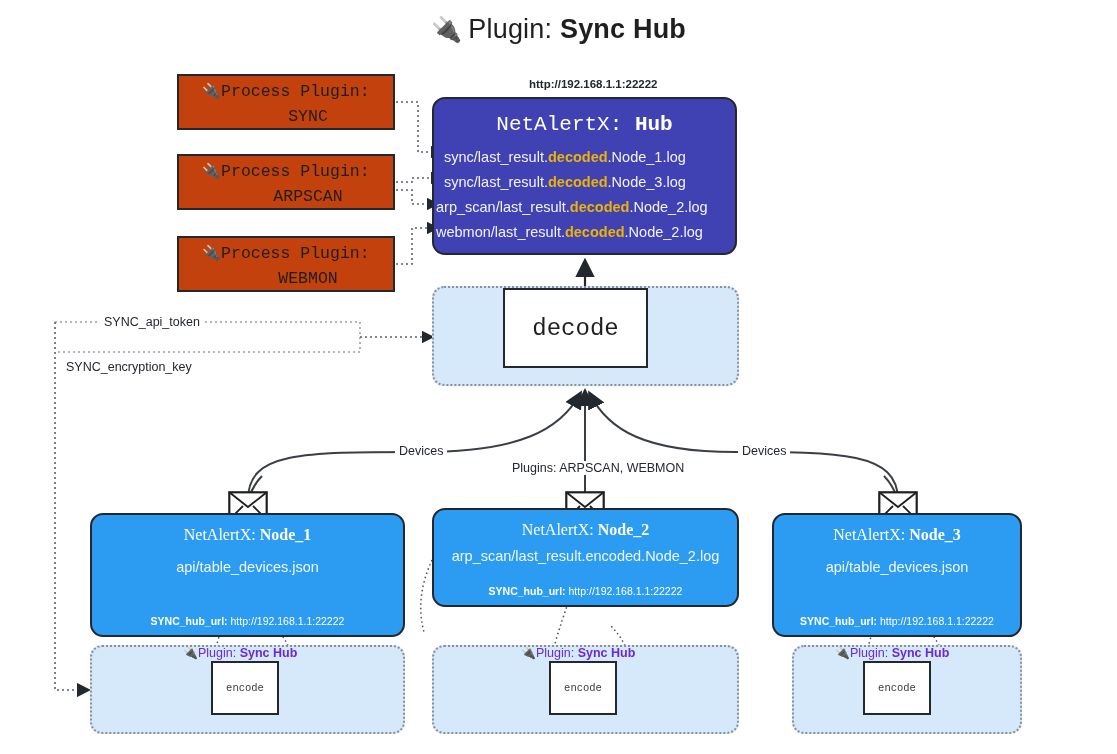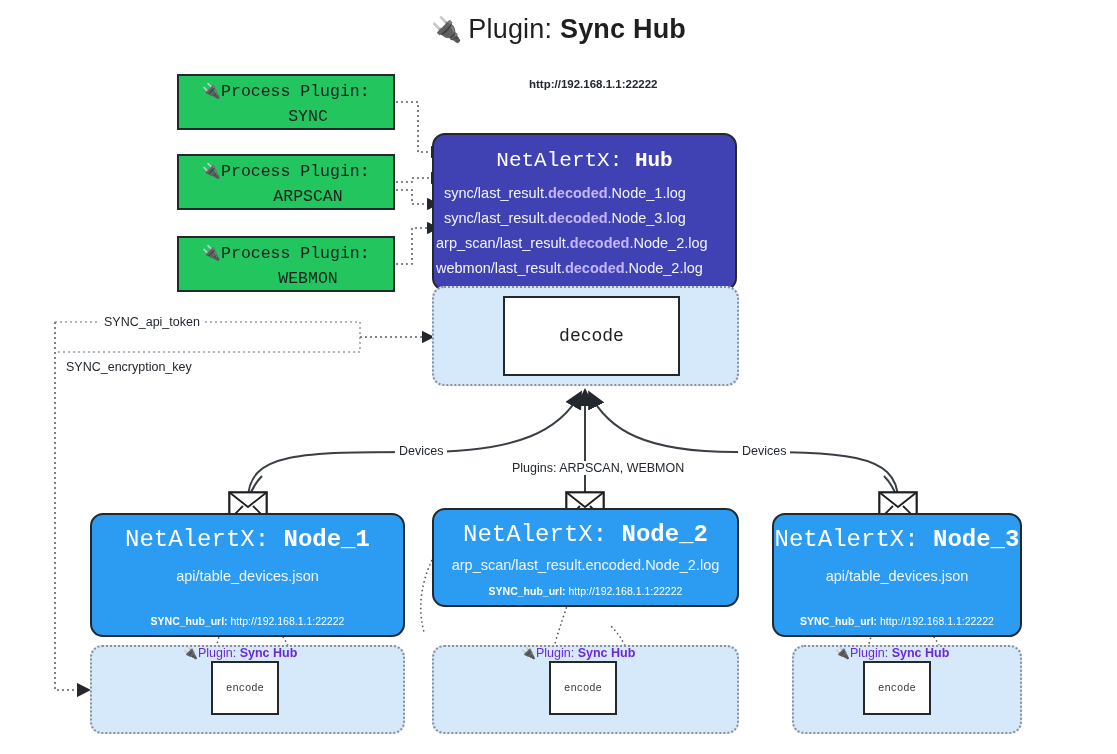--- a/index.html
+++ b/index.html
@@ -8,61 +8,61 @@
   .canvas{position:absolute;inset:0;}
   svg.wires{position:absolute;left:0;top:0;width:1117px;height:754px;overflow:visible;}
 
   
   .title{position:absolute;left:0;top:14px;width:1117px;text-align:center;
          font-size:27px;letter-spacing:.2px;white-space:nowrap;}
   .title .plug{font-size:25px;margin-right:6px;}
   .title .strong{font-weight:bold;}
 
   
-  .procbox{position:absolute;box-sizing:border-box;background:#22c55e;
+  .procbox{position:absolute;box-sizing:border-box;background:#c2410c;
            border:2px solid #23282e;width:218px;height:56px;
            font-family:"Liberation Mono","DejaVu Sans Mono",monospace;
            font-size:16.5px;line-height:25px;text-align:center;padding-top:3px;}
   .procbox .l1{display:block;white-space:nowrap;}
   .procbox .l2{display:block;white-space:nowrap;margin-left:44px;}
   .procbox .plug{font-family:"DejaVu Sans",sans-serif;font-size:15px;}
 
   
   .hub-url{position:absolute;font-size:11.5px;font-weight:bold;color:#23282e;
            white-space:nowrap;}
   .hub{position:absolute;left:432px;top:97px;width:305px;height:158px;
        box-sizing:border-box;background:#4042b4;border:2px solid #23282e;
-       border-radius:13px;color:#ffffff;margin-top:36px;}
+       border-radius:13px;color:#ffffff;}
   .hub .hname{text-align:center;margin-top:14px;font-size:21px;
        font-family:"Liberation Mono","DejaVu Sans Mono",monospace;white-space:nowrap;}
   .hub .hname b{font-weight:bold;}
   .hub .logs{margin-top:9px;}
   .hub .logrow{font-size:14.5px;line-height:25px;white-space:nowrap;
                padding-left:10px;color:#f2f2f7;}
-  .hub .logrow b{font-weight:bold;color:#c4b5fd;}
+  .hub .logrow b{font-weight:bold;color:#eab308;}
   .hub .logrow.wide{font-size:14.5px;padding-left:2px;}
 
   
   .decode-wrap{position:absolute;left:432px;top:286px;width:307px;height:100px;
         box-sizing:border-box;background:#d6e9fb;border:2px dotted #8a9099;
         border-radius:12px;}
-  .decode{position:absolute;left:503px;top:296px;width:177px;height:80px;
+  .decode{position:absolute;left:503px;top:288px;width:145px;height:80px;
         box-sizing:border-box;background:#ffffff;border:2px solid #23282e;
         font-family:"Liberation Mono","DejaVu Sans Mono",monospace;
-        font-size:18px;display:flex;align-items:center;justify-content:center;}
+        font-size:24px;display:flex;align-items:center;justify-content:center;}
 
   
   .wlabel{position:absolute;font-size:12.5px;color:#23282e;white-space:nowrap;
           background:#ffffff;padding:0 4px;}
 
   
   .node{position:absolute;box-sizing:border-box;background:#2c9bf2;
         border:2px solid #23282e;border-radius:13px;color:#ffffff;}
-  .node .nname{text-align:center;margin-top:11px;font-size:24px;
-        font-family:Liberation Mono, monospace;white-space:nowrap;}
+  .node .nname{text-align:center;margin-top:11px;font-size:16px;
+        font-family:Liberation Serif, serif;white-space:nowrap;}
   .node .nname b{font-weight:bold;}
   .node .nbody{margin-top:10px;text-align:center;}
   .node .nline{font-size:14.5px;line-height:26px;white-space:nowrap;color:#f0f7ff;}
   .node .nfoot{position:absolute;left:0;bottom:8px;width:100%;text-align:center;
         font-size:10.5px;white-space:nowrap;color:#ffffff;}
   .node .nfoot b{font-weight:bold;}
 
   
   .env{position:absolute;width:40px;height:30px;}
 

